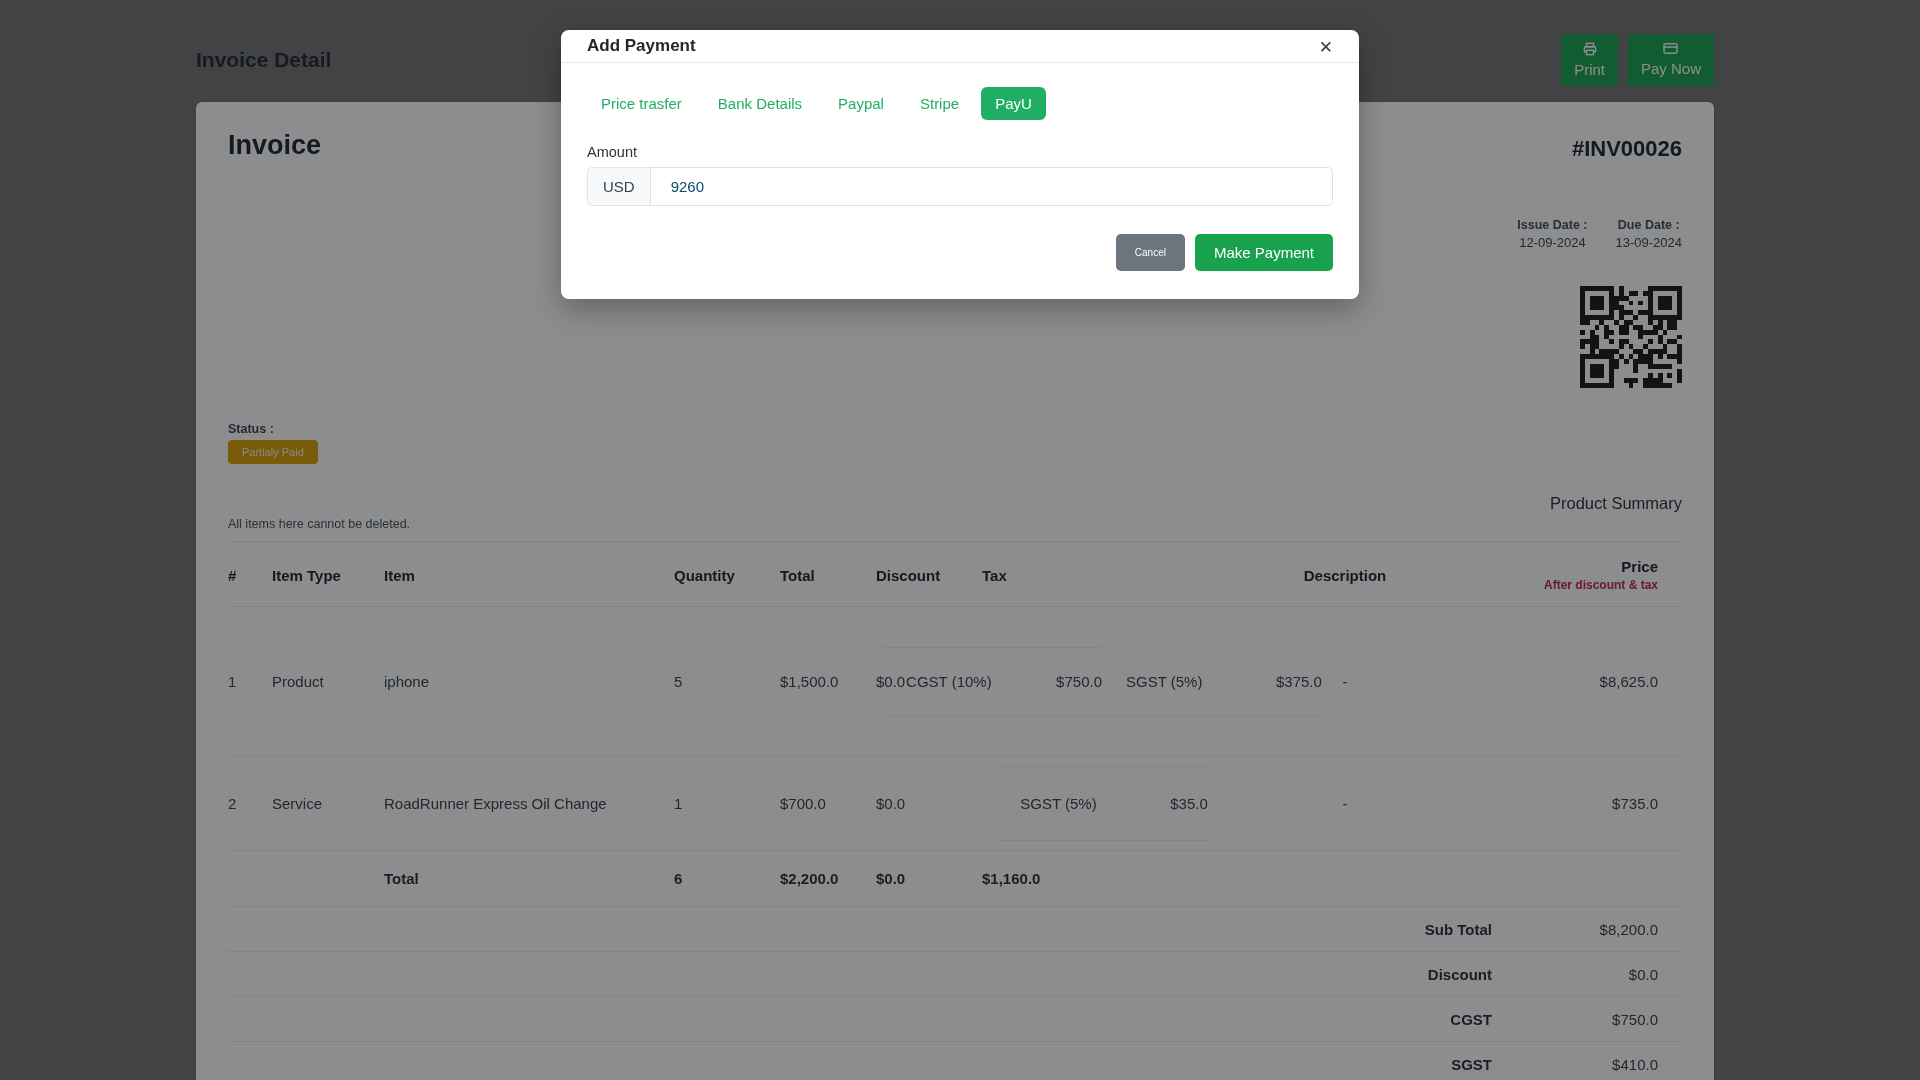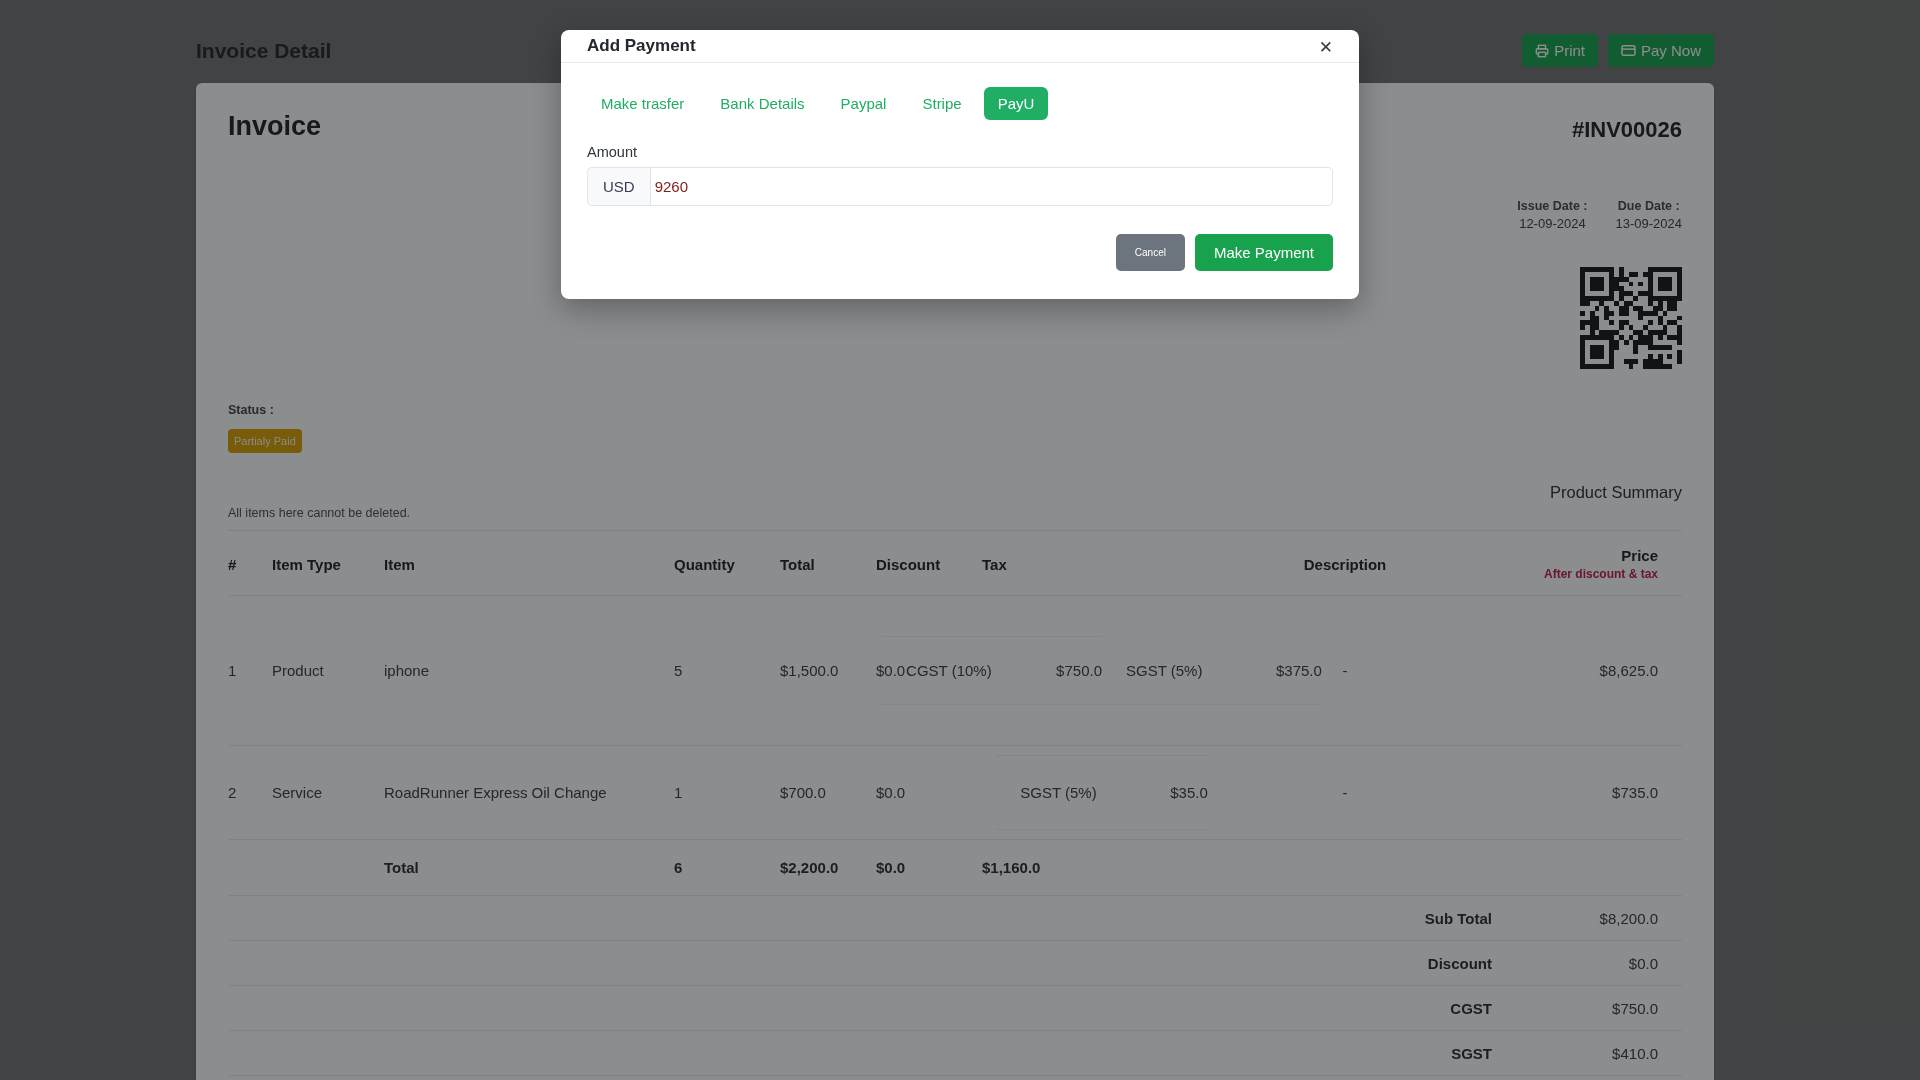--- a/index.html
+++ b/index.html
@@ -8,42 +8,42 @@
 
   
   .page { position:absolute; inset:0; background:#737373; }
   .content { position:absolute; left:196px; top:34px; width:1518px; }
 
   .page-header { display:flex; justify-content:space-between; align-items:center; }
   .page-title { font-size:21px; font-weight:bold; color:#23282e; }
   .header-actions { display:flex; gap:10px; }
   .btn-green { display:flex; align-items:center; gap:5px; background:var(--button-green);
     color:#fff; border:none; border-radius:4px; padding:8px 13px; font-size:15px;
-    font-family:inherit; cursor:pointer; }
+    font-family:inherit; cursor:pointer;flex-direction:column; }
   .btn-green svg { display:block; }
 
   .card { margin-top:16px; background:#ffffff; border-radius:6px; padding:28px 32px;
     min-height:1010px; box-shadow:0 1px 3px rgba(0,0,0,.08); }
 
   .card-top { display:flex; justify-content:space-between; align-items:flex-start; }
   .invoice-title { font-size:27px; font-weight:bold; color:#20262c; }
   .invoice-number { font-size:22px; font-weight:bold; color:#20262c; margin-top:6px; }
 
   .dates-row { display:flex; justify-content:flex-end; gap:28px; margin-top:56px; }
   .date-block { text-align:center; }
   .date-label { font-size:12.5px; font-weight:bold; color:#444c54; }
   .date-value { font-size:13px; color:#3b4249; margin-top:3px; }
 
   .qr-row { display:flex; justify-content:flex-end; margin-top:36px; }
   .qr { width:102px; height:102px; }
 
   .status-block { margin-top:34px; }
   .status-label { font-size:12.5px; font-weight:bold; color:#3f464d; }
-  .status-badge { display:inline-block; margin-top:12px; background:var(--status-amber);
-    color:rgba(255,255,255,.92); font-size:11px; padding:6px 6px; border-radius:4px; }
+  .status-badge { display:inline-block; margin-top:4px; background:var(--status-amber);
+    color:rgba(255,255,255,.92); font-size:11px; padding:6px 14px; border-radius:4px; }
 
   .ps-title { margin-top:30px; font-size:16.5px; color:#2c3237;text-align:right; }
   .ps-subtitle { margin-top:4px; font-size:12.5px; color:#4a5157; padding-bottom:10px;
     border-bottom:1px solid #e7e9ec; }
 
   
   .tbl-row { display:grid;
     grid-template-columns:44px 112px 290px 106px 96px 106px 240px 246px 1fr;
     align-items:center; border-bottom:1px solid #e9ebee; }
   .tbl-head { font-size:15px; font-weight:bold; color:#21262c; padding:16px 0 14px; }
@@ -80,21 +80,21 @@
   .modal-body { padding:24px 26px 28px; }
   .tabs { display:flex; gap:8px; align-items:center; }
   .tab { font-size:15px; color:var(--accent-green); padding:8px 14px; border:none;
     background:none; border-radius:6px; cursor:pointer; font-family:inherit; }
   .tab.active { background:var(--accent-green); color:#fff; }
   .amount-label { margin-top:24px; font-size:14.5px; color:#2f353b; }
   .input-group { display:flex; margin-top:7px; }
   .input-addon { background:#f8f9fb; border:1px solid #e2e5e9; border-right:none;
     border-radius:5px 0 0 5px; padding:10px 15px; font-size:15px; color:#374151; }
   .amount-input { flex:1; border:1px solid #dfe3e8; border-radius:0 5px 5px 0;
-    padding:10px 4px; font-size:15px; color:#7f1d1d; font-family:inherit; outline:none; }
+    padding:10px 20px; font-size:15px; color:#0c4a6e; font-family:inherit; outline:none; }
   .modal-footer { display:flex; justify-content:flex-end; gap:10px; margin-top:28px; }
   .btn-cancel { background:var(--cancel-gray); color:#fff; border:none; border-radius:5px;
     padding:10px 19px; font-size:10px; font-family:inherit; cursor:pointer; }
   .btn-submit { background:var(--button-green); color:#fff; border:none; border-radius:5px;
     padding:10px 19px; font-size:15px; font-family:inherit; cursor:pointer; }
 </style>
 </head>
 <body>
 
 <div class="page">
@@ -478,21 +478,21 @@
 
 <div class="overlay"></div>
 
 <div class="modal">
   <div class="modal-header">
     <div class="modal-title">Add Payment</div>
     <button class="modal-close">✕</button>
   </div>
   <div class="modal-body">
     <div class="tabs">
-      <button class="tab">Make trasfer</button>
+      <button class="tab">Price trasfer</button>
       <button class="tab">Bank Details</button>
       <button class="tab">Paypal</button>
       <button class="tab">Stripe</button>
       <button class="tab active">PayU</button>
     </div>
     <div class="amount-label">Amount</div>
     <div class="input-group">
       <span class="input-addon">USD</span>
       <input class="amount-input" type="text" value="9260" style="">
     </div>

